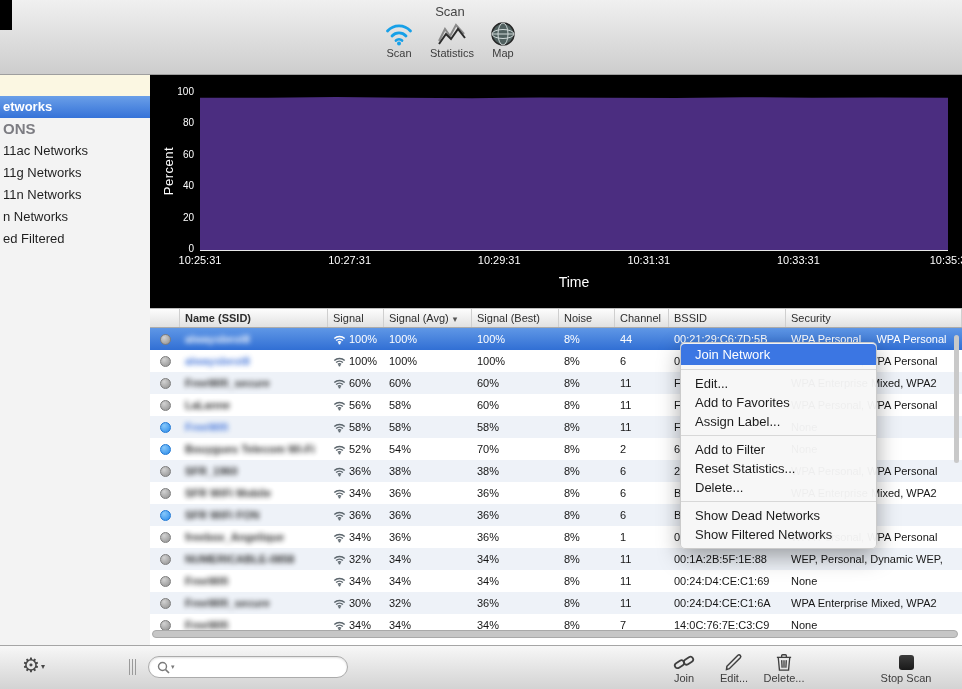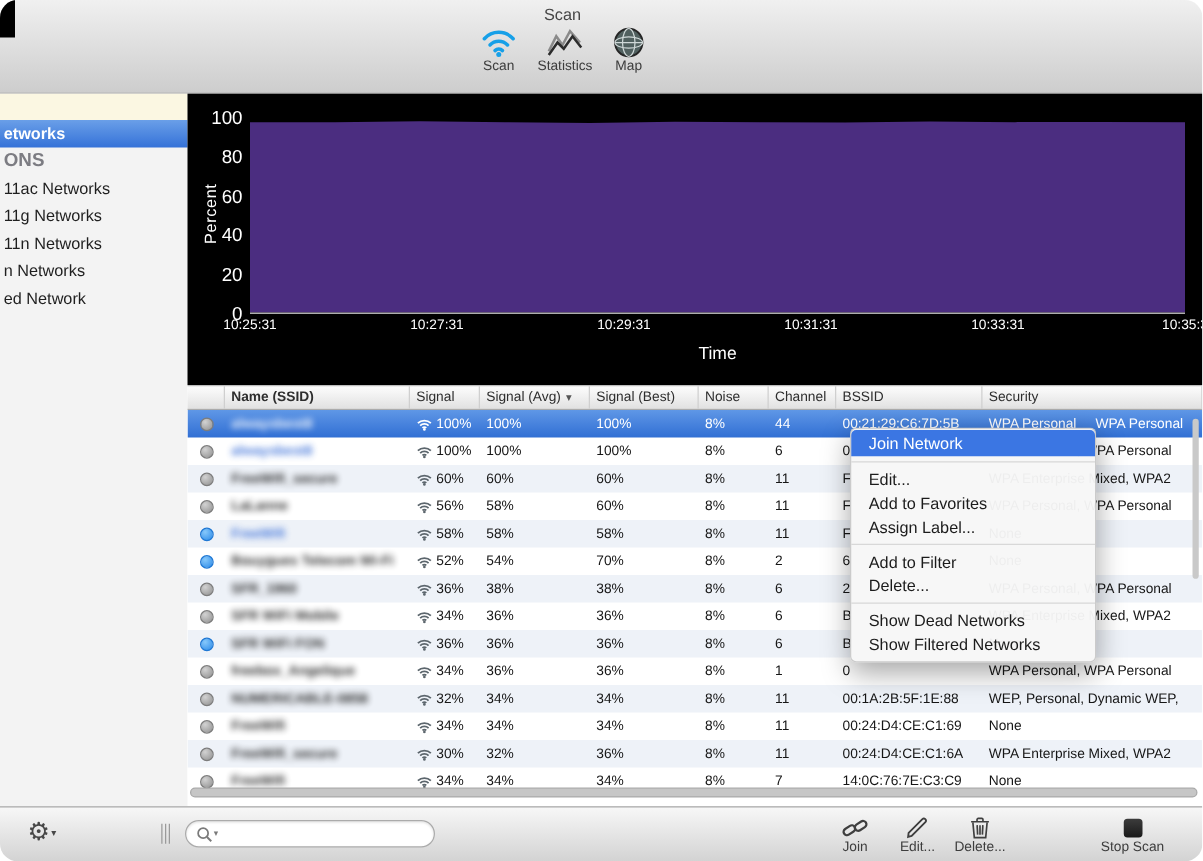--- a/index.html
+++ b/index.html
@@ -1,17 +1,17 @@
 <!DOCTYPE html>
 <html><head>
 <meta charset="utf-8">
 <style>
   html,body{margin:0;padding:0;background:#fff;}
   #window{position:relative;width:962px;height:689px;overflow:hidden;
-    font-family:"Liberation Sans",sans-serif;background:#fff;border-radius:14px;-webkit-font-smoothing:antialiased;}
+    font-family:"Liberation Sans",sans-serif;background:#fff;-webkit-font-smoothing:antialiased;}
 
   .corner-black{position:absolute;left:0;top:0;width:12px;height:30px;background:#000;z-index:5;}
 
   
   .toolbar{position:absolute;left:0;top:0;width:962px;height:74px;
     background:linear-gradient(#f0f0f0,#cdcdcd);border-bottom:1px solid #9e9e9e;}
   .win-title{width:900px;text-align:center;padding-top:4px;font-size:13px;color:#454545;}
   .tb-items{width:900px;display:flex;justify-content:center;gap:16px;margin-top:1px;}
   .tb-item{display:flex;flex-direction:column;align-items:center;font-size:11px;color:#3c3c3c;cursor:default;}
   .tb-item .ic{height:27px;display:flex;align-items:center;}
@@ -23,21 +23,21 @@
   .side-item.empty{background:#fbf7e2;height:21px;}
   .side-item.sel{background:linear-gradient(#6a9fe8,#3572d8);color:#fff;font-weight:bold;}
   .side-item.hdr{font-size:15px;font-weight:bold;color:#7c7c82;}
 
   
   .chart-panel{position:absolute;left:150px;top:75px;width:812px;height:233px;background:#000;color:#fff;overflow:hidden;}
   .plot{position:absolute;left:50px;top:18px;width:748px;height:157px;border-bottom:1px solid #e8e8e8;}
   .plot svg{display:block;}
   .ylabel{position:absolute;left:18px;top:96px;transform:translate(-50%,-50%) rotate(-90deg);font-size:13px;letter-spacing:.5px;}
   .xlabel{position:absolute;left:424px;top:199px;transform:translateX(-50%);font-size:14px;}
-  .ytick{position:absolute;left:0;width:44px;text-align:right;font-size:15px;}
+  .ytick{position:absolute;left:0;width:44px;text-align:right;font-size:10px;}
   .xtick{position:absolute;top:179px;transform:translateX(-50%);font-size:11px;white-space:nowrap;}
 
   
   .thead{position:absolute;left:150px;top:308px;width:812px;height:20px;display:flex;
     background:linear-gradient(#fdfdfd,#e1e1e1);border-bottom:1px solid #ababab;border-top:1px solid #bdbdbd;
     font-size:11px;color:#2e2e2e;box-sizing:border-box;}
   .th{line-height:18px;padding-left:5px;border-right:1px solid #cfcfcf;box-sizing:border-box;white-space:nowrap;overflow:hidden;}
   .sort{font-size:9px;color:#555;margin-left:4px;}
   .c-dot{width:30px;flex:none;}
   .c-name{width:148px;flex:none;font-weight:bold;}
@@ -142,21 +142,21 @@
 
   <aside class="sidebar">
     <div>
         <div class="side-item empty"></div>
         <div class="side-item sel">etworks</div>
         <div class="side-item hdr">ONS</div>
         <div class="side-item">11ac Networks</div>
         <div class="side-item">11g Networks</div>
         <div class="side-item">11n Networks</div>
         <div class="side-item">n Networks</div>
-        <div class="side-item">ed Network</div>
+        <div class="side-item">ed Filtered</div>
       </div>
   </aside>
 
   <section class="chart-panel">
     <div class="ylabel">Percent</div>
     <div class="plot">
       <svg width="748" height="157" viewBox="0 0 748 157" preserveAspectRatio="none">
         <polygon points="0.0,4.7 68.0,4.7 136.0,3.9 204.0,4.7 272.0,5.3 340.0,4.4 408.0,4.7 476.0,5.0 544.0,4.2 612.0,4.7 680.0,4.6 748.0,4.7 748,157 0,157" fill="#4b2d80"></polygon>
       </svg>
     </div>
@@ -547,19 +547,20 @@
   </footer>
 
   <div class="menu">
       <div class="mi hl">Join Network</div>
       <div class="msep"></div>
       <div class="mi">Edit...</div>
       <div class="mi">Add to Favorites</div>
       <div class="mi">Assign Label...</div>
       <div class="msep"></div>
       <div class="mi">Add to Filter</div>
+      <div class="mi">Reset Statistics...</div>
       <div class="mi">Delete...</div>
       <div class="msep"></div>
       <div class="mi">Show Dead Networks</div>
       <div class="mi">Show Filtered Networks</div>
     </div>
 
 </div>
 
 </body></html>

